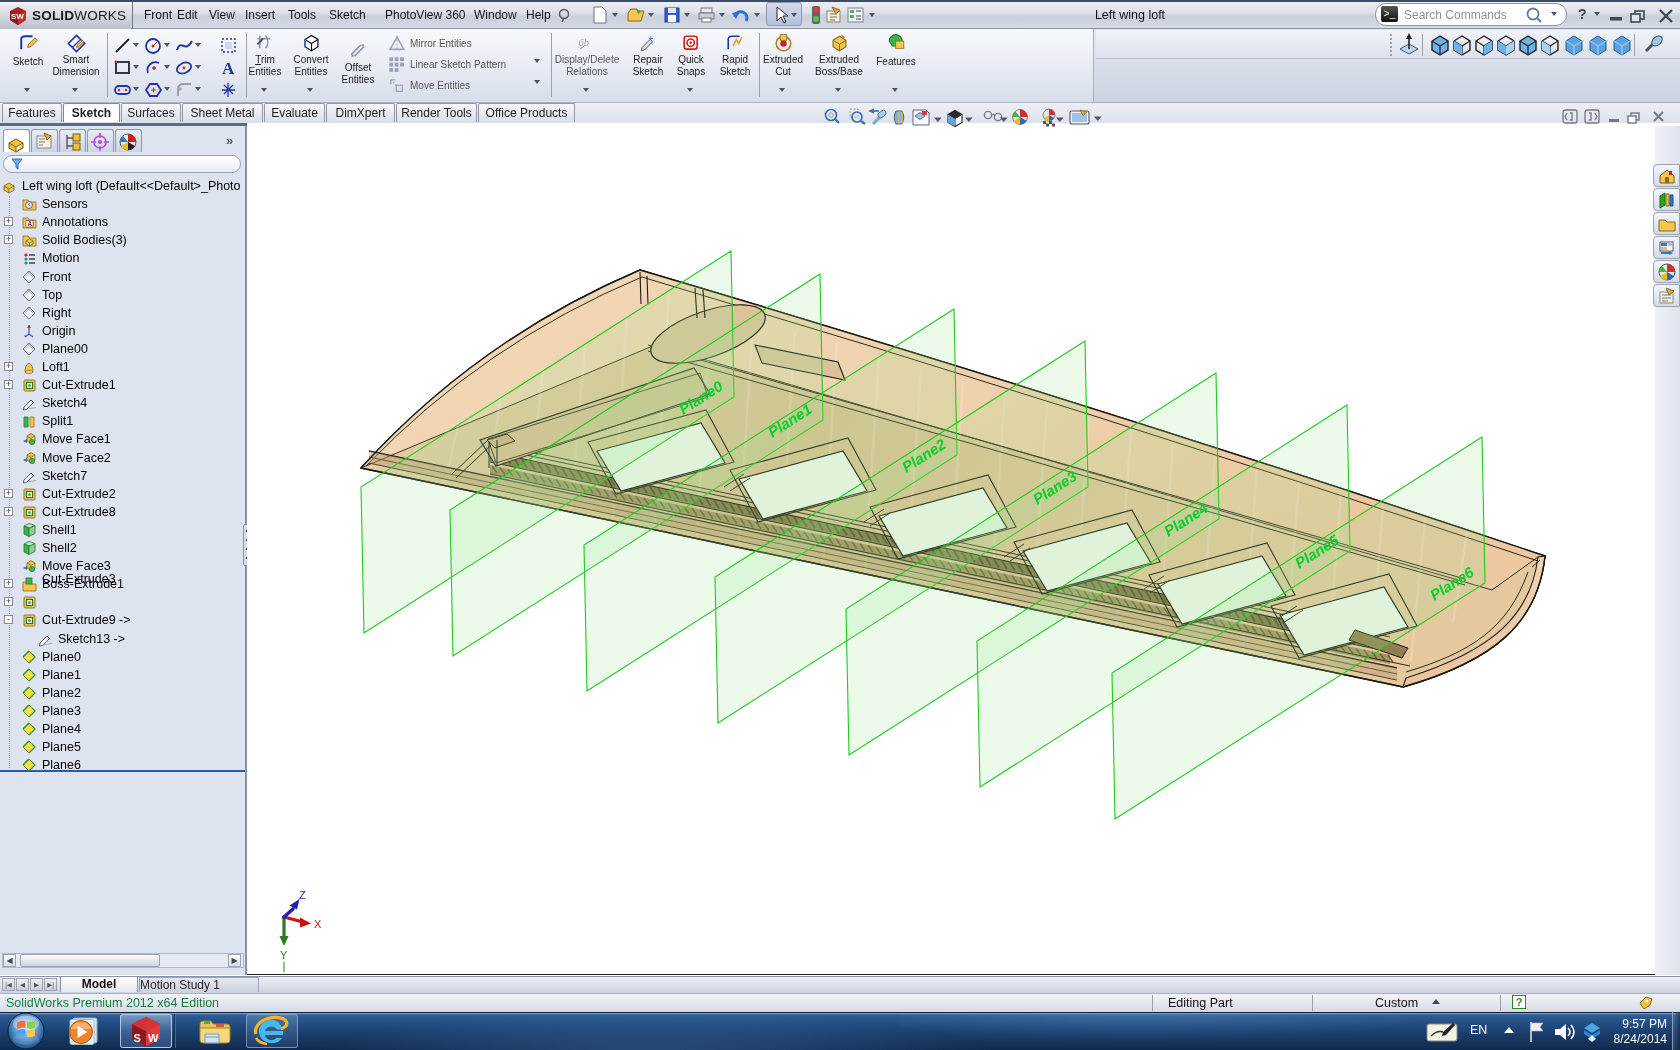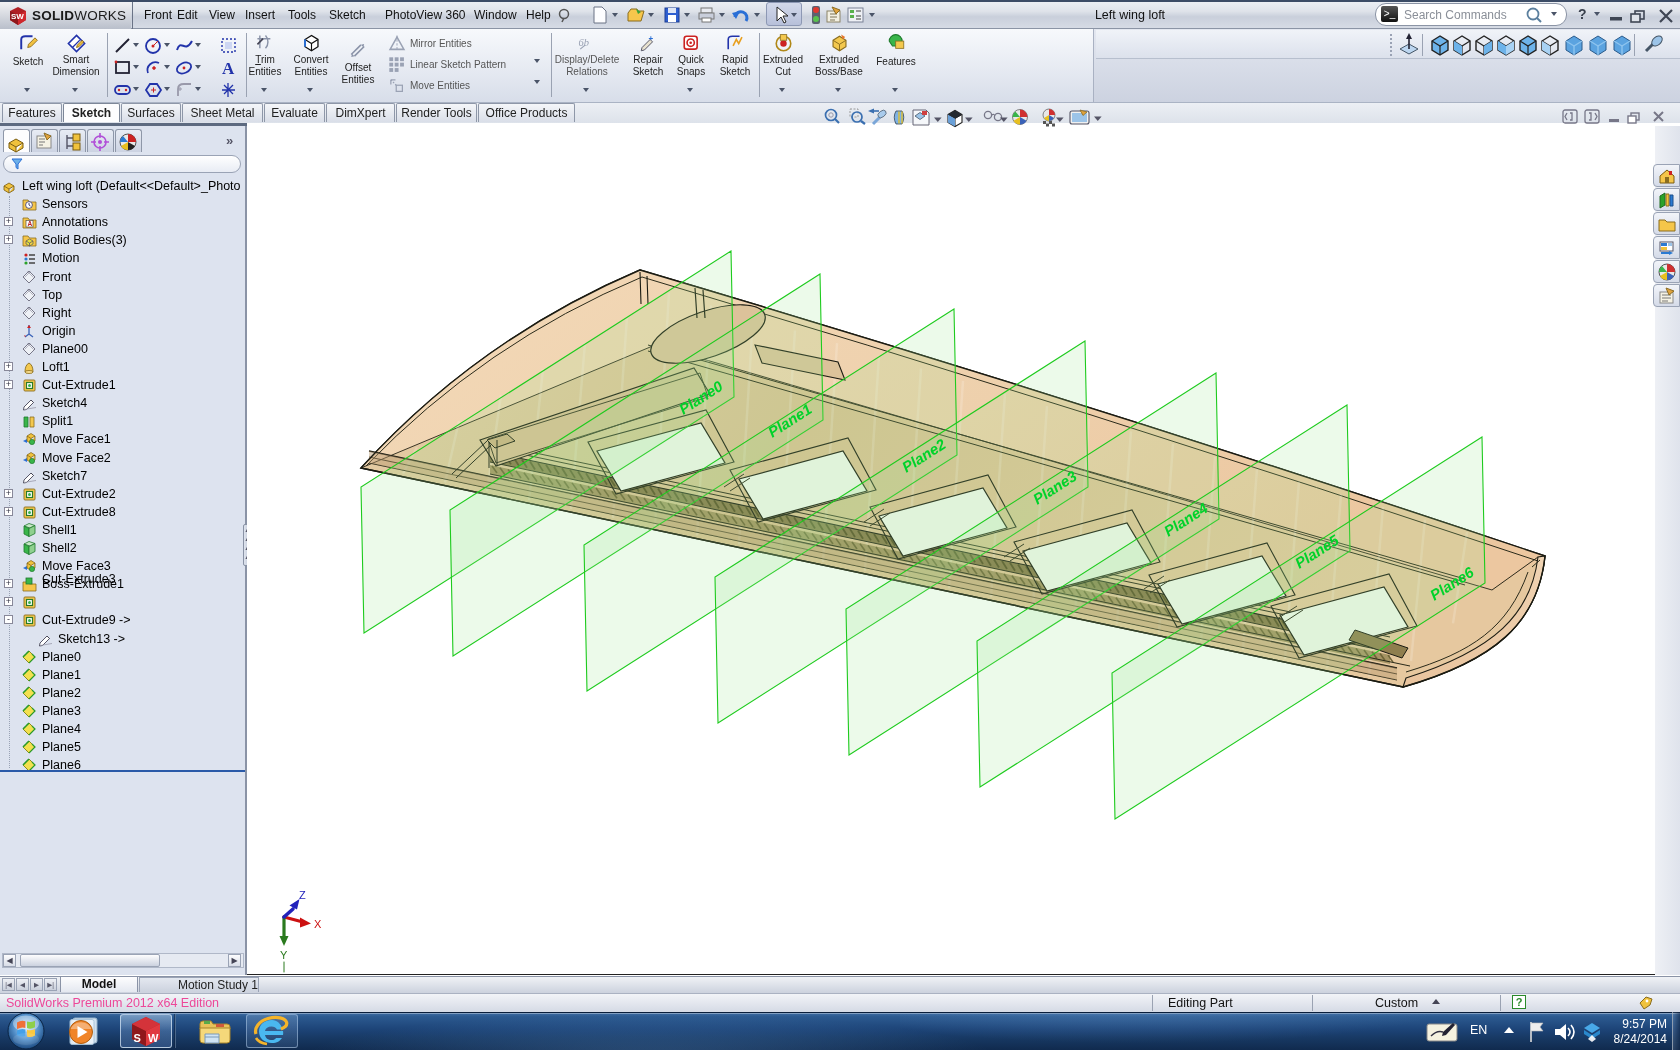--- a/index.html
+++ b/index.html
@@ -1070,23 +1070,23 @@
     <rect x="3" y="6" width="13" height="11" fill="#f5f2e4" stroke="#888"></rect>
     <path d="M5,9h9M5,12h9M5,15h6" stroke="#777" stroke-width="1"></path>
     <path d="M9,2 l8,3 -5,4 Z" fill="#e0a23c" stroke="#8c6d25"></path>
   </svg>
 <div class="abs" style="left:0;top:976px;width:1680px;height:17px;background:linear-gradient(#f0f2f6,#ccd2de);border-top:1px solid #8a93a6"></div>
 <div class="abs" style="left:2px;top:978px;width:13px;height:13px;background:linear-gradient(#eef0f5,#c9cfdb);border:1px solid #9aa3b5;font-size:6.5px;color:#556;text-align:center;line-height:12px">|◀</div>
 <div class="abs" style="left:16px;top:978px;width:13px;height:13px;background:linear-gradient(#eef0f5,#c9cfdb);border:1px solid #9aa3b5;font-size:6.5px;color:#556;text-align:center;line-height:12px">◀</div>
 <div class="abs" style="left:30px;top:978px;width:13px;height:13px;background:linear-gradient(#eef0f5,#c9cfdb);border:1px solid #9aa3b5;font-size:6.5px;color:#556;text-align:center;line-height:12px">▶</div>
 <div class="abs" style="left:44px;top:978px;width:13px;height:13px;background:linear-gradient(#eef0f5,#c9cfdb);border:1px solid #9aa3b5;font-size:6.5px;color:#556;text-align:center;line-height:12px">▶|</div>
 <div class="abs" style="left:60px;top:976px;width:78px;height:16px;background:linear-gradient(#fdfdfe,#e4e8f0);border:1px solid #8a93a6;border-bottom:none;font-size:12px;font-weight:bold;text-align:center;color:#111">Model</div>
-<div class="abs" style="left:139px;top:977px;width:120px;height:15px;background:linear-gradient(#e4e8f0,#ccd2de);border:1px solid #9aa3b5;border-bottom:none;font-size:12px;text-align:right;color:#222">Motion Study 1</div>
+<div class="abs" style="left:139px;top:977px;width:120px;height:15px;background:linear-gradient(#e4e8f0,#ccd2de);border:1px solid #9aa3b5;border-bottom:none;font-size:12px;text-align:left;color:#222">Motion Study 1</div>
 <div class="abs" style="left:0;top:993px;width:1680px;height:19px;background:linear-gradient(#f2f4f8,#d5dae5);border-top:1px solid #aab2c2"></div>
-<div class="abs" style="left:6px;top:996px;font-size:12.5px;color:#ec4899">SolidWorks Premium 2012 x64 Edition</div>
+<div class="abs" style="left:6px;top:996px;font-size:12.5px;color:#15803d">SolidWorks Premium 2012 x64 Edition</div>
 <div class="abs" style="left:1168px;top:996px;font-size:12.5px;color:#111">Editing Part</div>
 <div class="abs vsep" style="left:1152px;top:995px;height:16px"></div>
 <div class="abs vsep" style="left:1312px;top:995px;height:16px"></div>
 <div class="abs vsep" style="left:1500px;top:995px;height:16px"></div>
 <div class="abs" style="left:1375px;top:996px;font-size:12.5px;color:#111">Custom</div>
 <div class="abs" style="left:1432px;top:999px;width:0;height:0;border-left:4px solid transparent;border-right:4px solid transparent;border-bottom:5px solid #445"></div>
 <div class="abs" style="left:1512px;top:995px;width:14px;height:14px;background:#fff;border:1px solid #2a8a2a;color:#2a8a2a;font-size:11px;font-weight:bold;text-align:center;line-height:13px">?</div>
 <svg class="abs" style="left:1638px;top:995px" width="16" height="15">
     <path d="M2,8 l6,-6 6,2 -2,6 -6,4 Z" fill="#f0c23c" stroke="#8a6d1f"></path>
     <circle cx="9" cy="6" r="1.4" fill="#fff"></circle>

